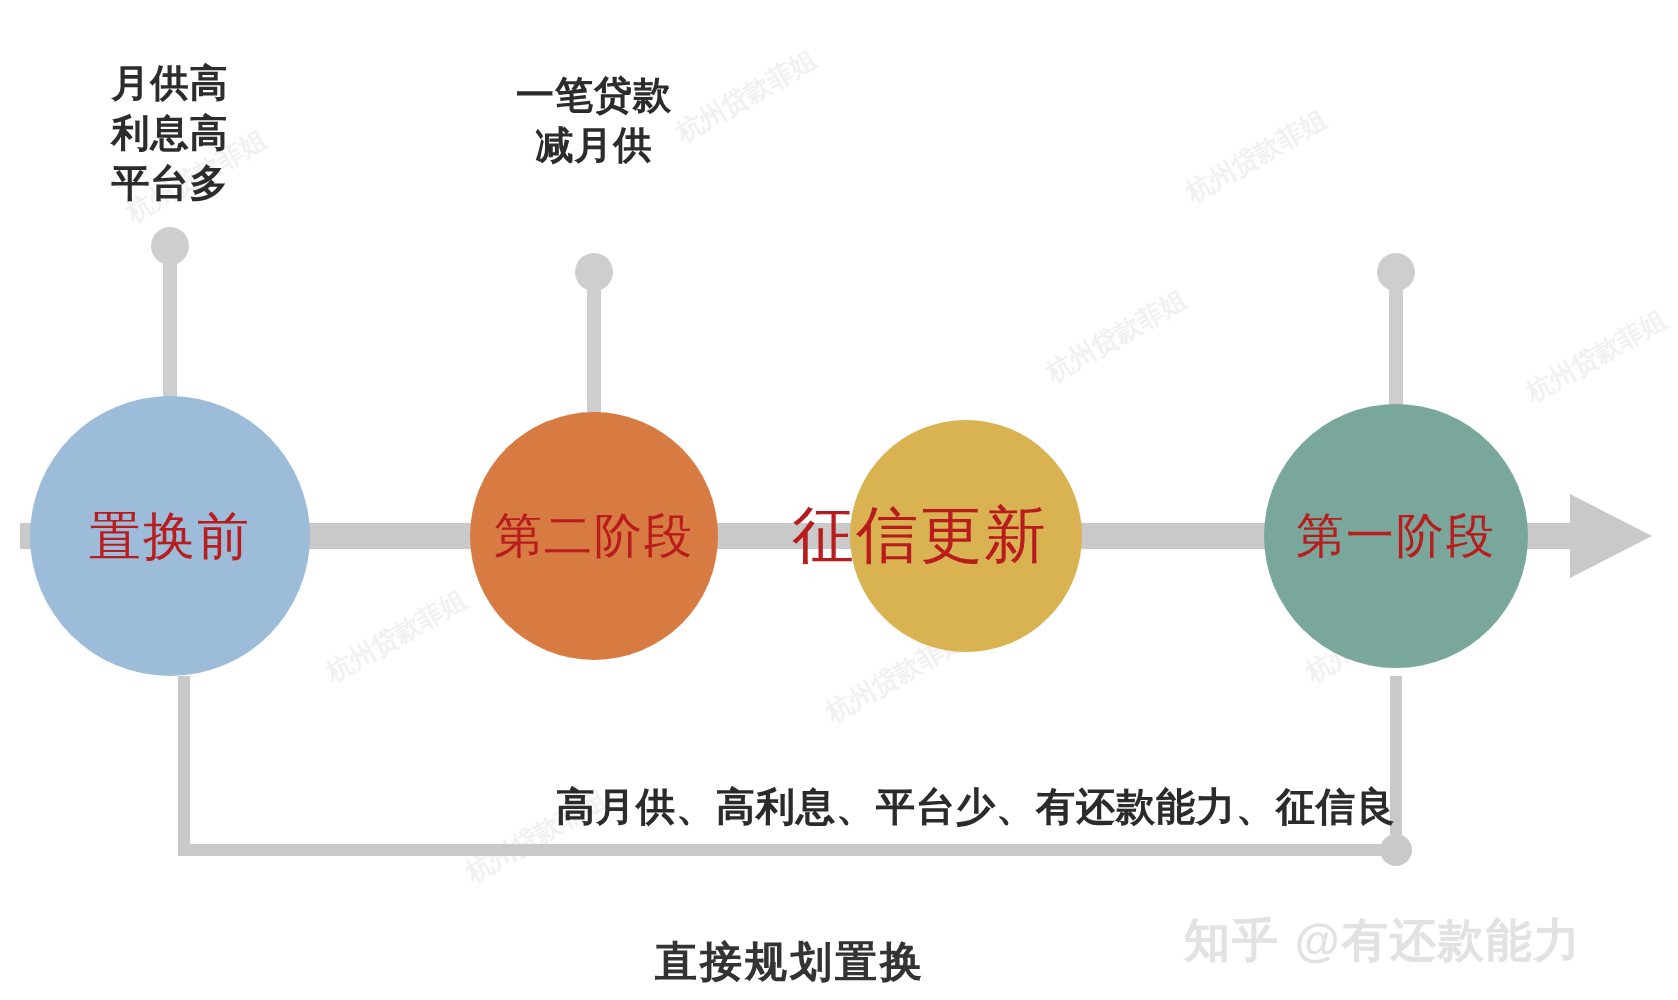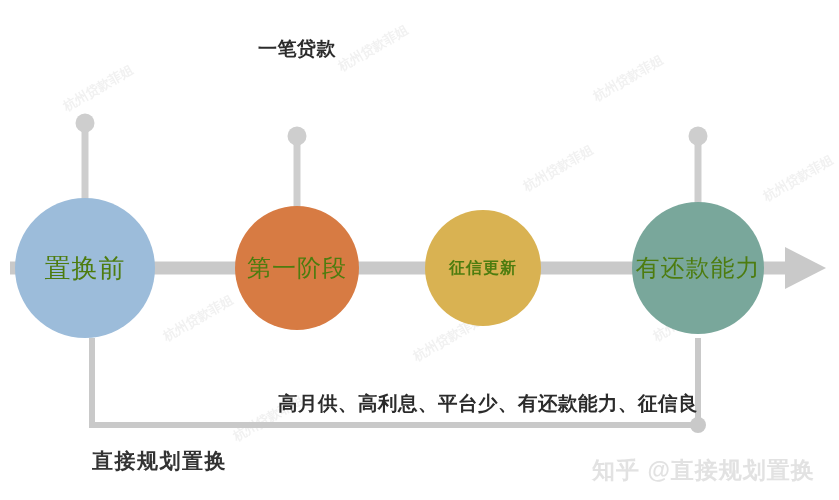--- a/index.html
+++ b/index.html
@@ -24,21 +24,21 @@
     width: 839px;
     height: 500px;
   }
   .node-label {
     position: absolute;
     display: flex;
     align-items: center;
     justify-content: center;
     text-align: center;
     font-weight: 500;
-    color: #4d7c0f;
+    color: #b91c1c;
     letter-spacing: 1px;
     white-space: nowrap;
     pointer-events: none;
   }
   .callout {
     position: absolute;
     text-align: center;
     font-weight: bold;
     color: #2c2c2c;
     line-height: 1.32;
@@ -53,25 +53,27 @@
     position: absolute;
     text-align: right;
     font-weight: bold;
     color: #2b2b2b;
     font-size: 19.5px;
     letter-spacing: 0.5px;
     white-space: nowrap;
   }
   .bottom-caption {
     position: absolute;
+    text-align: center;
     font-weight: bold;
     color: #333333;
     font-size: 21px;
     letter-spacing: 1.5px;
     white-space: nowrap;
+    margin-top: 20px;
   }
   .watermark-logo {
     position: absolute;
     color: #e2e2e2;
     font-size: 23px;
     font-weight: bold;
     letter-spacing: 1px;
     white-space: nowrap;
     user-select: none;
   }
@@ -132,31 +134,37 @@
     </g>
 
     <circle cx="85" cy="268" r="70" fill="#9cbcda"></circle>
     <circle cx="297" cy="268" r="62" fill="#d77b43"></circle>
     <circle cx="483" cy="268" r="58" fill="#d9b252"></circle>
     <circle cx="698" cy="268" r="66" fill="#79a79b"></circle>
   </svg>
 
   <div class="node-label" style="left:15px; top:248px; width:140px; height:40px; font-size:26px;">置换前</div>
 
-  <div class="node-label" style="left:235px; top:250px; width:124px; height:36px; font-size:24px;">第一阶段</div>
+  <div class="node-label" style="left:235px; top:250px; width:124px; height:36px; font-size:24px;">第二阶段</div>
 
-  <div class="node-label" style="left:421px; top:250px; width:124px; height:36px; font-size:16px;font-weight:bold;">征信更新</div>
+  <div class="node-label" style="left:398px; top:250px; width:124px; height:36px; font-size:31px;">征信更新</div>
 
-  <div class="node-label" style="left:636px; top:250px; width:124px; height:36px; font-size:24px;">有还款能力</div>
+  <div class="node-label" style="left:636px; top:250px; width:124px; height:36px; font-size:24px;">第一阶段</div>
 
+  <div class="callout" style="left:0px; top:30px; width:170px;">
+    <span>月供高</span>
+    <span>利息高</span>
+    <span>平台多</span>
+  </div>
 
   <div class="callout" style="left:212px; top:36px; width:170px;">
     <span>一笔贷款</span>
+    <span>减月供</span>
   </div>
 
 
   <div class="bottom-note" style="left:92px; top:390px; width:606px;">高月供、高利息、平台少、有还款能力、征信良</div>
 
   <div class="bottom-caption" style="left:92px; top:447px; width:606px;">直接规划置换</div>
 
-  <div class="watermark-logo" style="left:592px; top:455px;">知乎 @直接规划置换</div>
+  <div class="watermark-logo" style="left:592px; top:455px;">知乎 @有还款能力</div>
 
 </div>
 
 </body></html>

